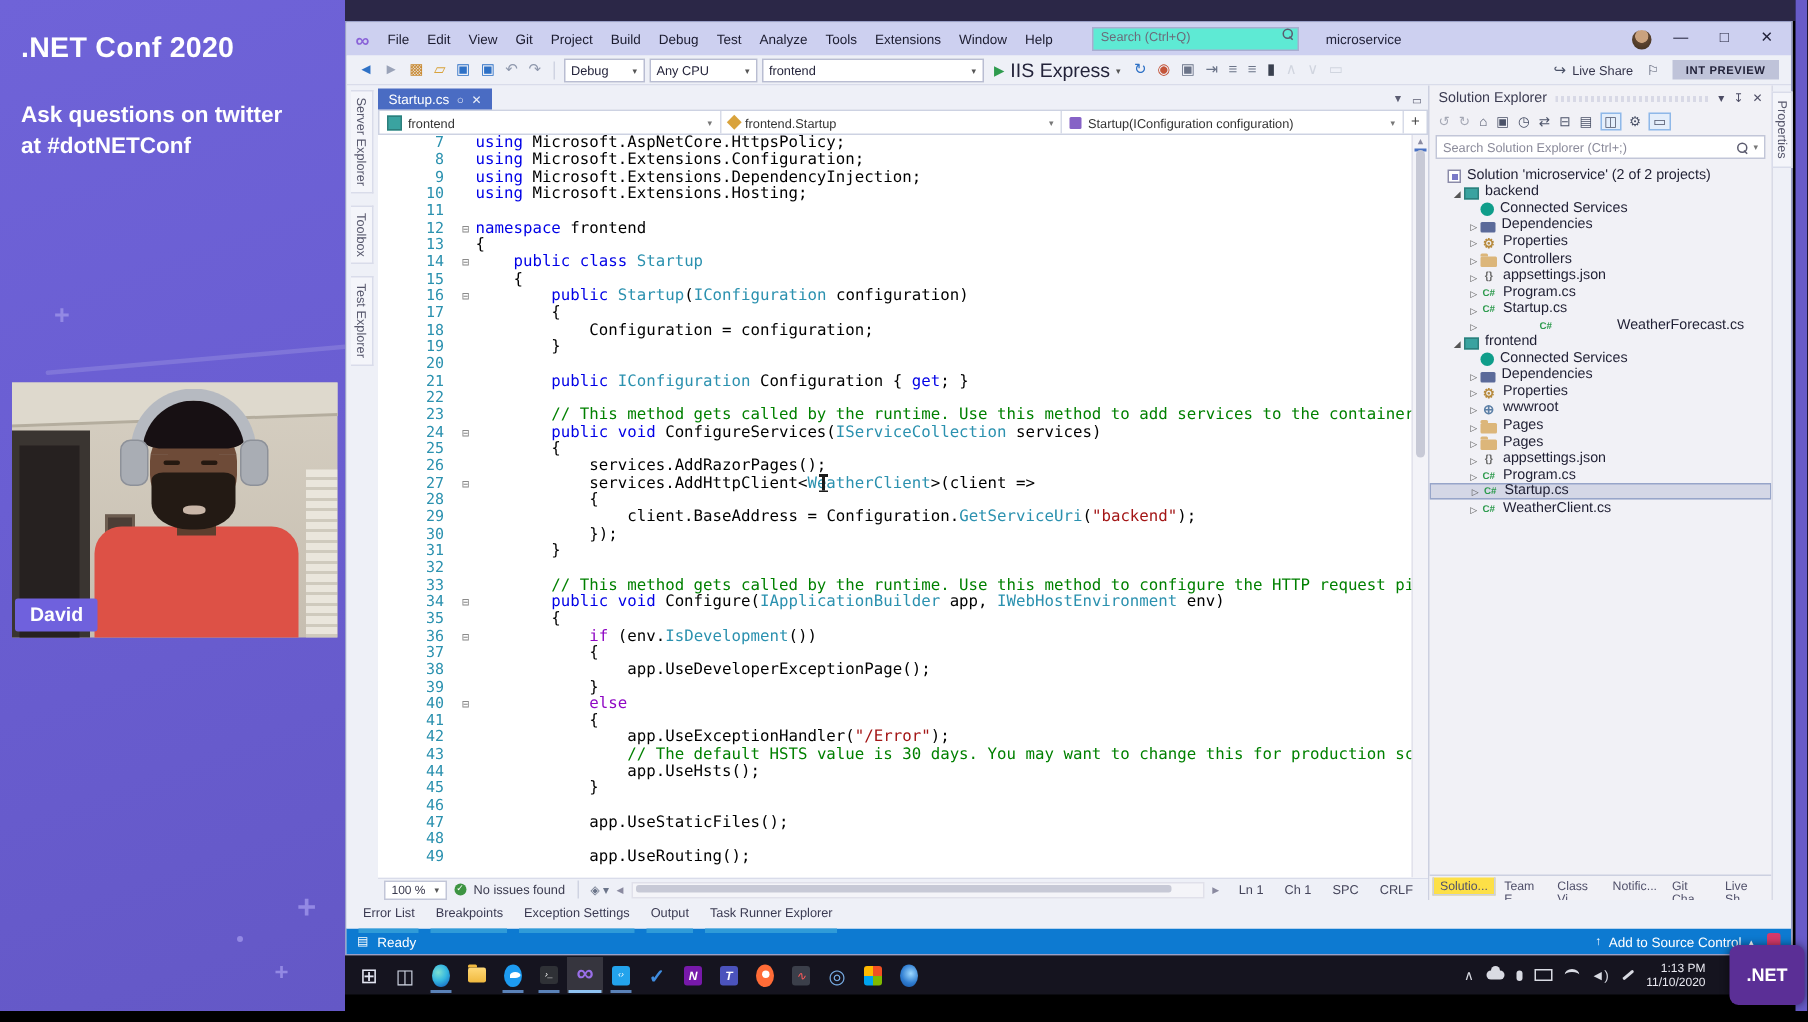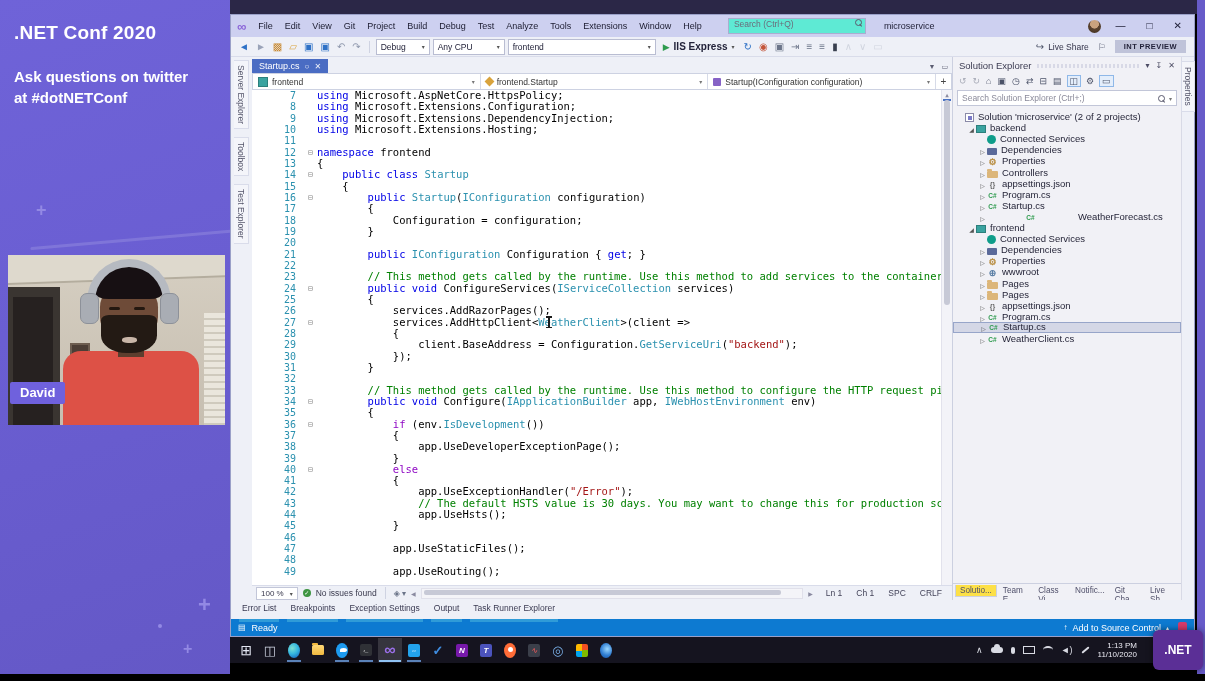--- a/index.html
+++ b/index.html
@@ -25,21 +25,21 @@
     background:repeating-linear-gradient(180deg,#eae6dc 0 5px,#cfcabd 5px 7px);}
   .cam .shirt{position:absolute;left:55px;top:96px;width:136px;height:76px;background:#dd5146;border-radius:18px 18px 0 0;}
   .cam .neck{position:absolute;left:110px;top:82px;width:26px;height:20px;background:#5d3e2e;}
   .cam .face{position:absolute;left:92px;top:28px;width:58px;height:58px;background:#6e4b38;border-radius:42%;}
   .cam .hair{position:absolute;left:87px;top:12px;width:68px;height:32px;background:#171013;border-radius:50% 50% 20% 20%;}
   .cam .brow{position:absolute;width:11px;height:3px;background:#241810;border-radius:2px;top:52px;}
   .cam .beard{position:absolute;left:93px;top:60px;width:56px;height:38px;background:#231a14;border-radius:14% 14% 46% 46%;}
   .cam .mouth{position:absolute;left:114px;top:82px;width:15px;height:6px;background:#c9b6a8;border-radius:40%;}
   .cam .band{position:absolute;left:79px;top:4px;width:84px;height:44px;border:8px solid #b6bac1;border-bottom:none;border-radius:48px 48px 0 0;box-sizing:border-box;}
   .cam .cup{position:absolute;top:38px;width:17px;height:29px;background:#a9adb4;border-radius:7px;border:1px solid #8d9199;}
-  .cam-name{position:absolute;left:2px;bottom:21px;background:#6f61dd;color:#fff;font-size:13px;font-weight:bold;padding:3px 10px 4px;border-radius:2px;}
+  .cam-name{position:absolute;left:2px;bottom:4px;background:#6f61dd;color:#fff;font-size:13px;font-weight:bold;padding:3px 10px 4px;border-radius:2px;}
 
   
   .desktop{position:absolute;left:230px;top:0;width:967px;height:674px;}
   .desktop-top{position:absolute;left:0;top:0;width:100%;height:14px;background:#2b2747;}
   .right-strip{position:absolute;left:1197px;top:0;width:8px;height:674px;background:#675bc9;}
 
   
   .vs{position:absolute;left:0;top:14px;width:965px;height:623px;border:1px solid #9aa0c8;box-sizing:border-box;
       display:flex;flex-direction:column;background:#eef0f7;font-size:9px;color:#1e1e1e;}
   .titlebar{height:22px;background:#cdd0f0;display:flex;align-items:center;padding:0 4px;gap:2px;flex:none;}
@@ -60,21 +60,21 @@
   .vstoolbar{height:19px;display:flex;align-items:center;gap:3px;padding:0 6px;background:#eef0f7;border-bottom:1px solid #d9dcea;flex:none;}
   .tbi{font-size:10px;line-height:1;padding:0 2px;}
   .tbi.dim{opacity:.55;}
   .vsep{width:1px;height:12px;background:#cfd3e2;margin:0 3px;}
   .tb-select{height:14px;background:#fff;border:1px solid #b9bdd2;display:flex;align-items:center;
      font-size:8.5px;color:#23233a;padding:0 4px;gap:4px;}
   .tb-select .car{font-size:6px;color:#555;}
   .w-debug{width:44px}.w-cpu{width:62px}.w-proj{width:138px}
   .run{display:flex;align-items:center;gap:4px;padding:0 4px;}
   .run .play{color:#2e9b4e;font-size:9px;}
-  .run .lbl{font-size:10px;color:#23233a;font-weight:bold;}
+  .run .lbl{font-size:13px;color:#23233a;}
   .pill-btn{background:#bfc3d9;color:#23233a;font-size:7.5px;font-weight:bold;padding:2px 9px;letter-spacing:.4px;}
   .ls{display:flex;align-items:center;gap:4px;font-size:8.5px;color:#33334a;}
 
   
   .vsbody{flex:1;display:flex;min-height:0;}
   .side-tabs{width:21px;background:#eef0f7;display:flex;flex-direction:column;align-items:center;padding-top:3px;gap:8px;flex:none;}
   .side-tab{writing-mode:vertical-rl;font-size:8.5px;color:#55566b;padding:4px 2px;border:1px solid #d9dcea;border-left:none;background:#f4f5fa;}
 
   .editor{flex:1;display:flex;flex-direction:column;min-width:0;background:#eef0f7;}
   .tabrow{height:16px;display:flex;align-items:flex-end;position:relative;flex:none;}

